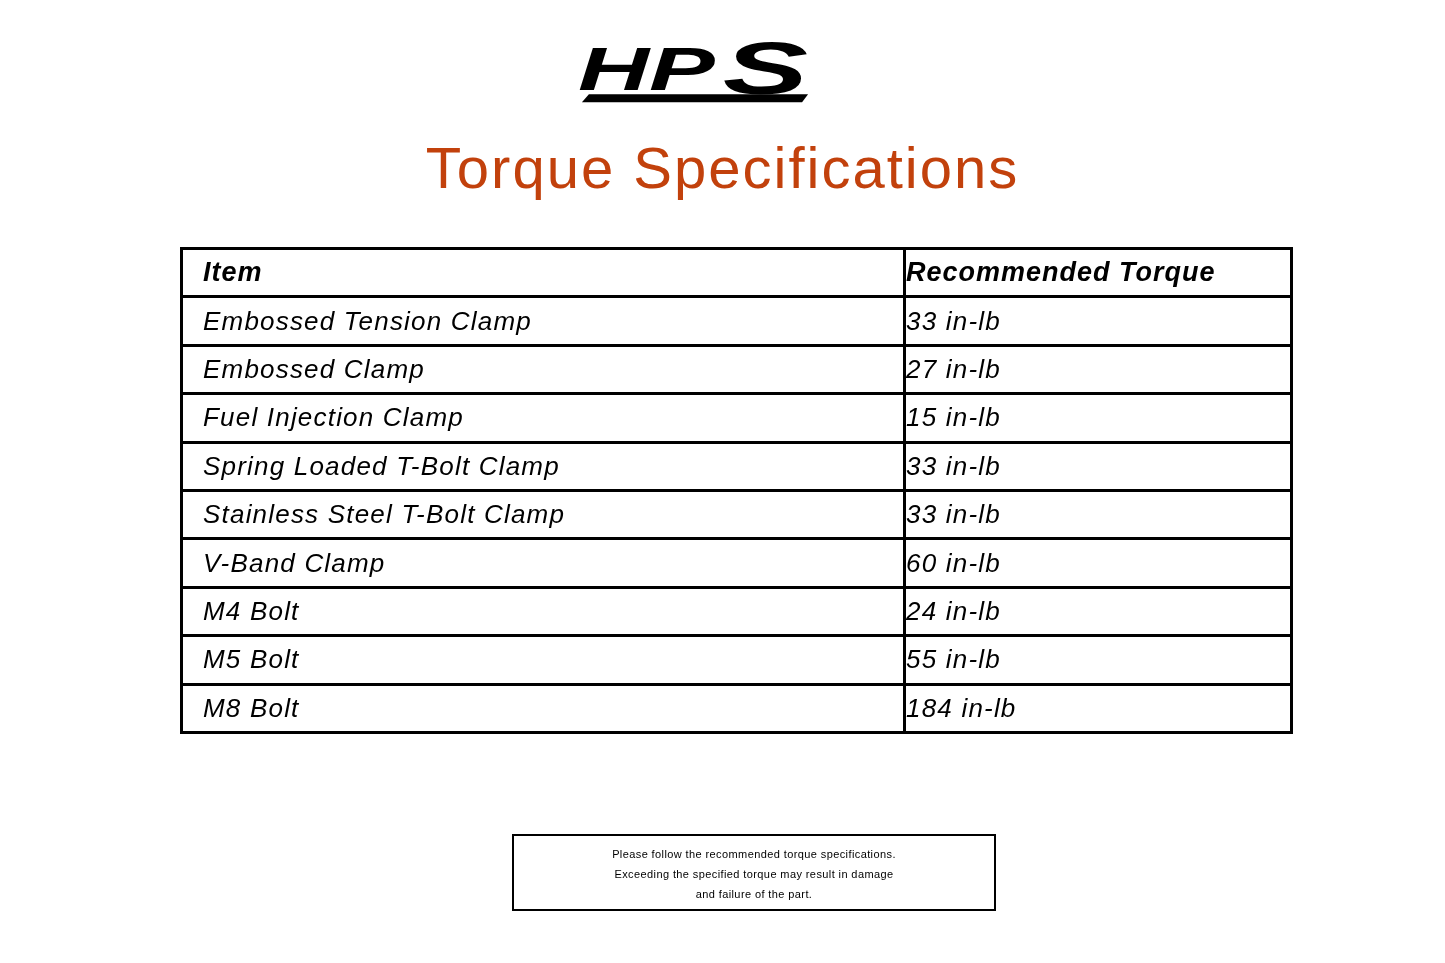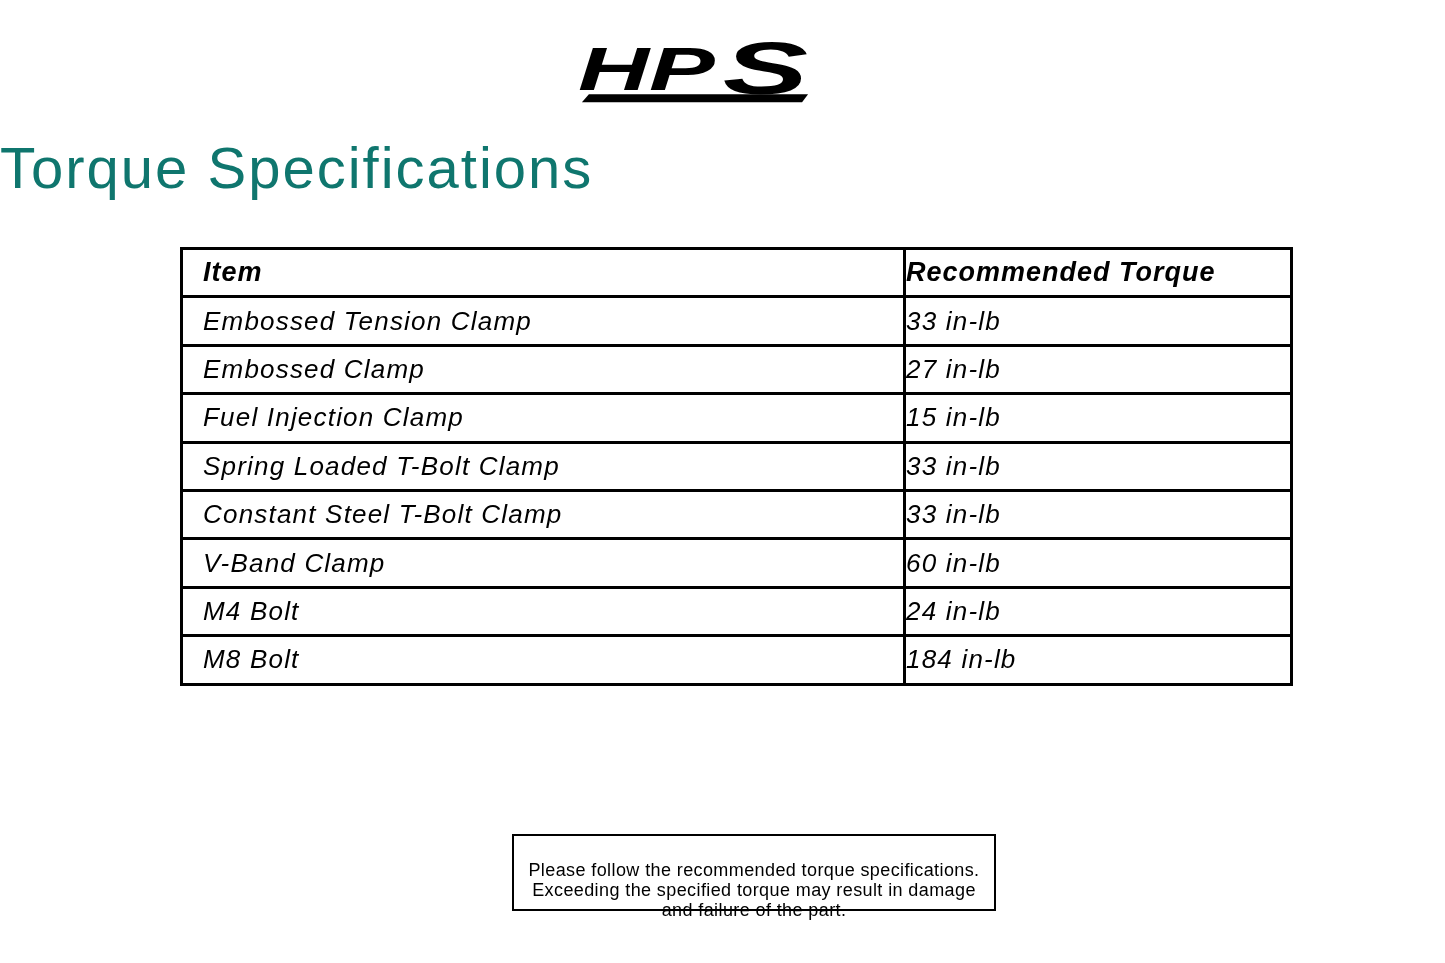--- a/index.html
+++ b/index.html
@@ -23,24 +23,25 @@
     height: 67px;
   }
   .logo svg { width: 100%; height: 100%; }
 
   
   .title {
     position: absolute;
     top: 134px;
     left: 0;
     width: 100%;
+    text-align: center;
     font-size: 58px;
     font-weight: 400;
     letter-spacing: 2px;
-    color: #0f766e;
+    color: #c2410c;
   }
 
   
   .spec-table {
     position: absolute;
     left: 180px;
     top: 247px;
     width: 1110px;
     border-collapse: collapse;
     table-layout: fixed;
@@ -64,24 +65,24 @@
 
   
   .note-box {
     position: absolute;
     left: 512px;
     top: 834px;
     width: 484px;
     height: 77px;
     border: 2px solid #000000;
     text-align: center;
-    font-size: 18px;
+    font-size: 11px;
     letter-spacing: 0.4px;
     line-height: 20px;
-    padding-top: 24px;
+    padding-top: 8px;
   }
 </style>
 </head>
 <body>
 
 <div class="page">
 
   <div class="logo">
     <svg viewBox="0 0 240 66" xmlns="http://www.w3.org/2000/svg">
       <text x="4" y="51" font-family="Liberation Sans, sans-serif" font-size="62" font-weight="bold" font-style="italic" fill="#000000" textLength="138" lengthAdjust="spacingAndGlyphs">HP</text>
@@ -112,30 +113,34 @@
     </tr>
     <tr>
       <td class="item-col">Fuel Injection Clamp</td>
       <td class="torque-col">15 in-lb</td>
     </tr>
     <tr>
       <td class="item-col">Spring Loaded T-Bolt Clamp</td>
       <td class="torque-col">33 in-lb</td>
     </tr>
     <tr>
-      <td class="item-col">Constant Steel T-Bolt Clamp</td>
+      <td class="item-col">Stainless Steel T-Bolt Clamp</td>
       <td class="torque-col">33 in-lb</td>
     </tr>
     <tr>
       <td class="item-col">V-Band Clamp</td>
       <td class="torque-col">60 in-lb</td>
     </tr>
     <tr>
       <td class="item-col">M4 Bolt</td>
       <td class="torque-col">24 in-lb</td>
+    </tr>
+    <tr>
+      <td class="item-col">M5 Bolt</td>
+      <td class="torque-col">55 in-lb</td>
     </tr>
     <tr>
       <td class="item-col">M8 Bolt</td>
       <td class="torque-col">184 in-lb</td>
     </tr>
   </tbody>
     </table>
 
   <div class="note-box">
     <div>Please follow the recommended torque specifications.</div>

